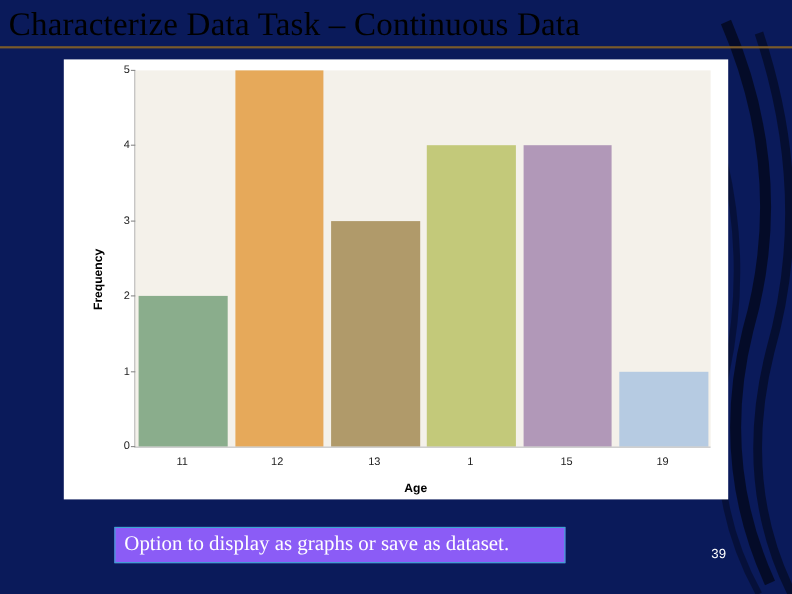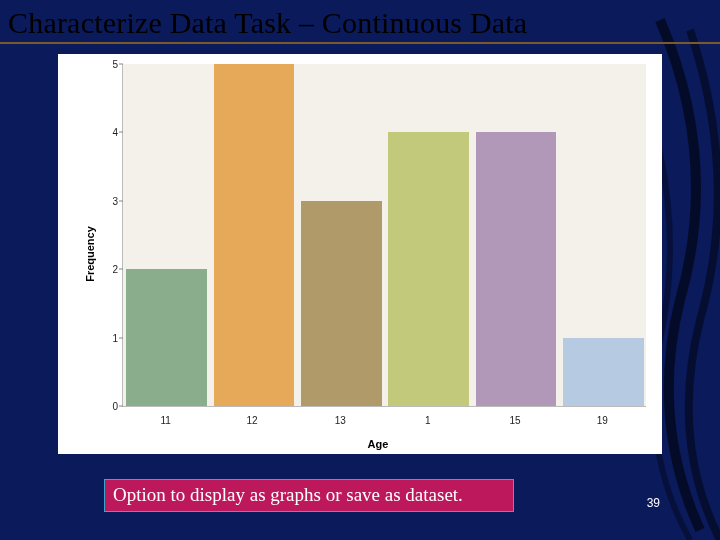--- a/index.html
+++ b/index.html
@@ -95,21 +95,21 @@
   }
   .bar {
     position: absolute;
     bottom: 0;
   }
   .caption-box {
     position: absolute;
     left: 104px; bottom: 28px;
     width: 410px;
     border: 1px solid #3aa6d0;
-    background: #be185d;
+    background: #8b5cf6;
     padding: 4px 8px 5px 8px;
     z-index: 2;
   }
   .caption-text {
     color: #fff;
     font-size: 19px;
   }
   .page-num {
     position: absolute;
     right: 60px; bottom: 30px;

